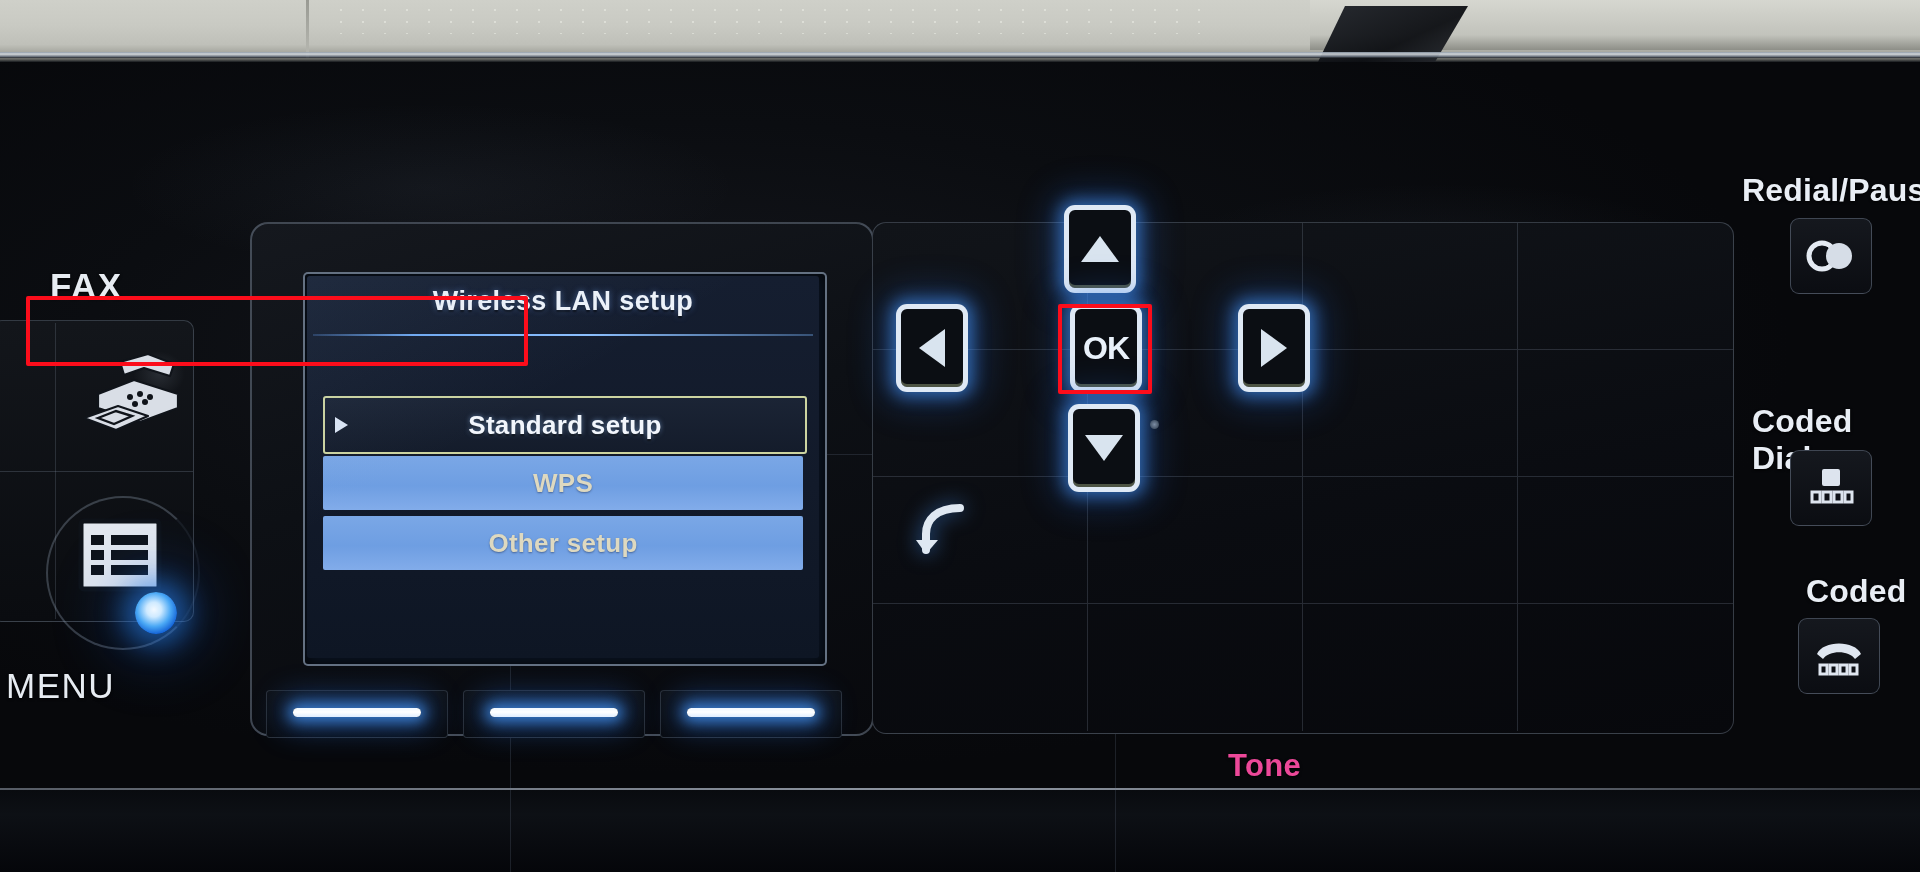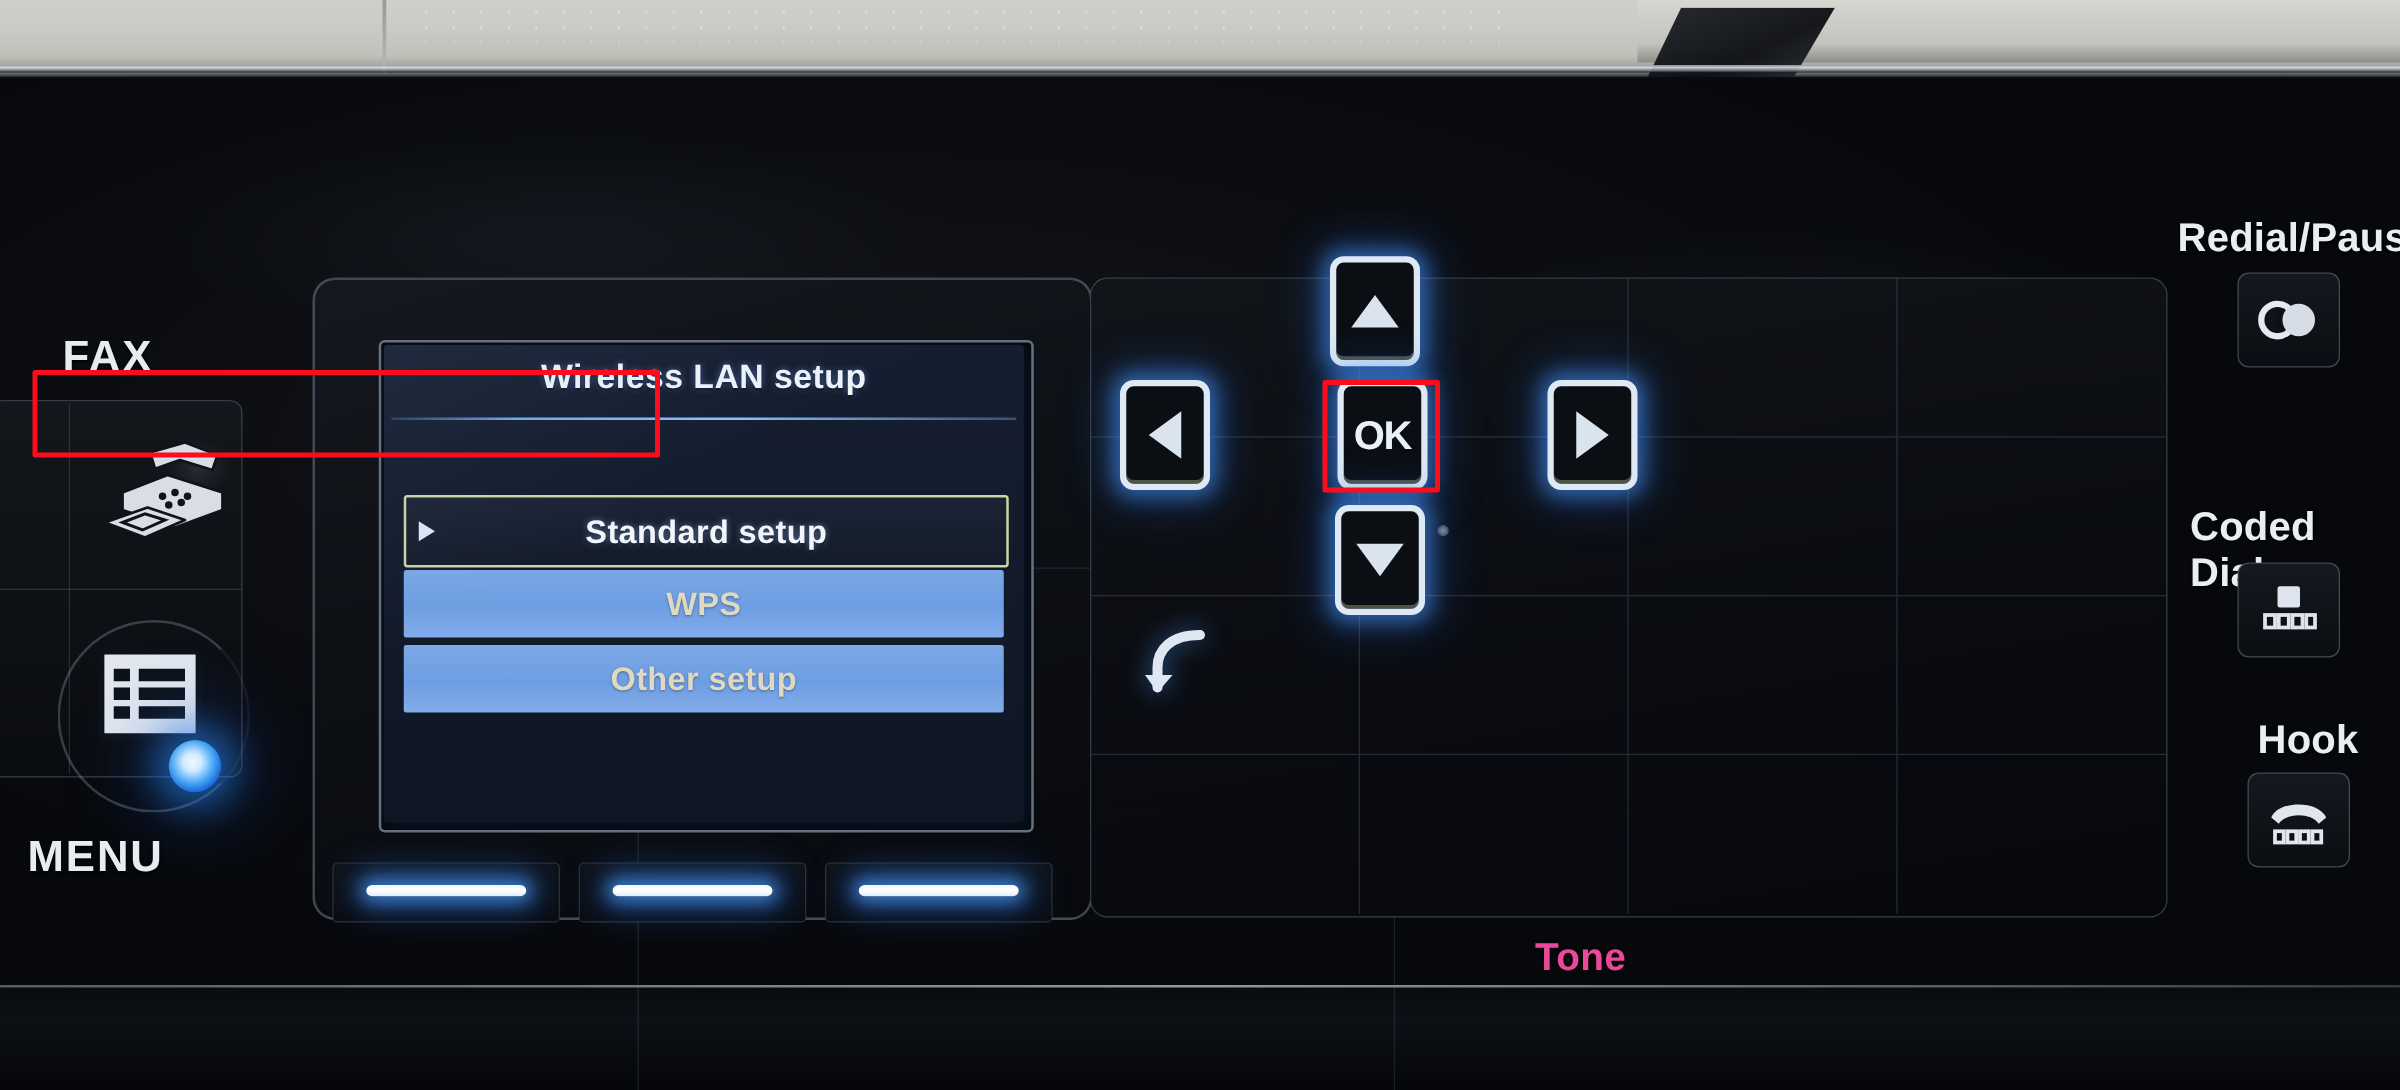--- a/index.html
+++ b/index.html
@@ -31,21 +31,21 @@
   .panel-sheen{position:absolute;left:120px;top:40px;width:620px;height:170px;
      background:radial-gradient(ellipse at center,rgba(120,140,170,.07),rgba(0,0,0,0) 70%);}
   .panel-bottom{position:absolute;left:0;top:790px;width:1920px;height:82px;
      background:linear-gradient(180deg,#090b0f,#0d1015 30%,#05060a 100%);}
   .panel-bottom-line{position:absolute;left:0;top:788px;width:1920px;height:3px;
      background:linear-gradient(90deg,rgba(150,160,175,.55),rgba(190,200,215,.75),rgba(120,130,145,.4));}
 
   
   .fax-label{position:absolute;left:50px;top:266px;font-size:35px;font-weight:bold;
      color:#e7ecf2;letter-spacing:1.5px;text-shadow:0 1px 3px #000;}
-  .menu-label{position:absolute;left:22px;top:666px;font-size:35px;font-weight:bold;
+  .menu-label{position:absolute;left:6px;top:666px;font-size:35px;font-weight:normal;
      color:#e7ecf2;letter-spacing:1.5px;text-shadow:0 1px 3px #000;}
 
   .lkeys{position:absolute;left:-8px;top:320px;width:200px;height:300px;
      border:1px solid rgba(150,165,185,.30);border-radius:10px;
      background:linear-gradient(180deg,#13161b,#0a0c10);}
   .lkey{position:absolute;left:0;width:200px;height:150px;}
   .lkey.a{top:0;border-bottom:1px solid rgba(140,155,175,.25);}
   .lkey.b{top:150px;}
   .lkey-div{position:absolute;left:62px;top:2px;width:1px;height:296px;background:rgba(140,155,175,.22);}
   .fax-gloss{position:absolute;left:140px;top:30px;width:52px;height:46px;border-radius:50%;
@@ -310,21 +310,21 @@
       <rect x="15" y="3" width="18" height="17" rx="2" fill="#dde4ee"></rect>
       <g fill="none" stroke="#dde4ee" stroke-width="3">
         <rect x="5" y="26" width="8" height="10"></rect>
           <rect x="16" y="26" width="8" height="10"></rect>
         <rect x="27" y="26" width="8" height="10"></rect>
           <rect x="38" y="26" width="7" height="10"></rect>
       </g>
     </svg>
   </div>
 
-  <div class="rlabel" style="left:1806px;top:573px;">Hook</div>
+  <div class="rlabel" style="left:1806px;top:573px;">Coded</div>
   <div class="rbtn" style="left:1798px;top:618px;">
     <svg width="52" height="44" viewBox="0 0 52 44">
       <path d="M4 20 C 10 6, 42 6, 48 20 L42 25 C 36 16, 16 16, 10 25 Z" fill="#dfe6f0"></path>
       <g fill="none" stroke="#dfe6f0" stroke-width="3">
         <rect x="7" y="31" width="7" height="9"></rect>
           <rect x="17" y="31" width="7" height="9"></rect>
         <rect x="27" y="31" width="7" height="9"></rect>
           <rect x="37" y="31" width="7" height="9"></rect>
       </g>
     </svg>

